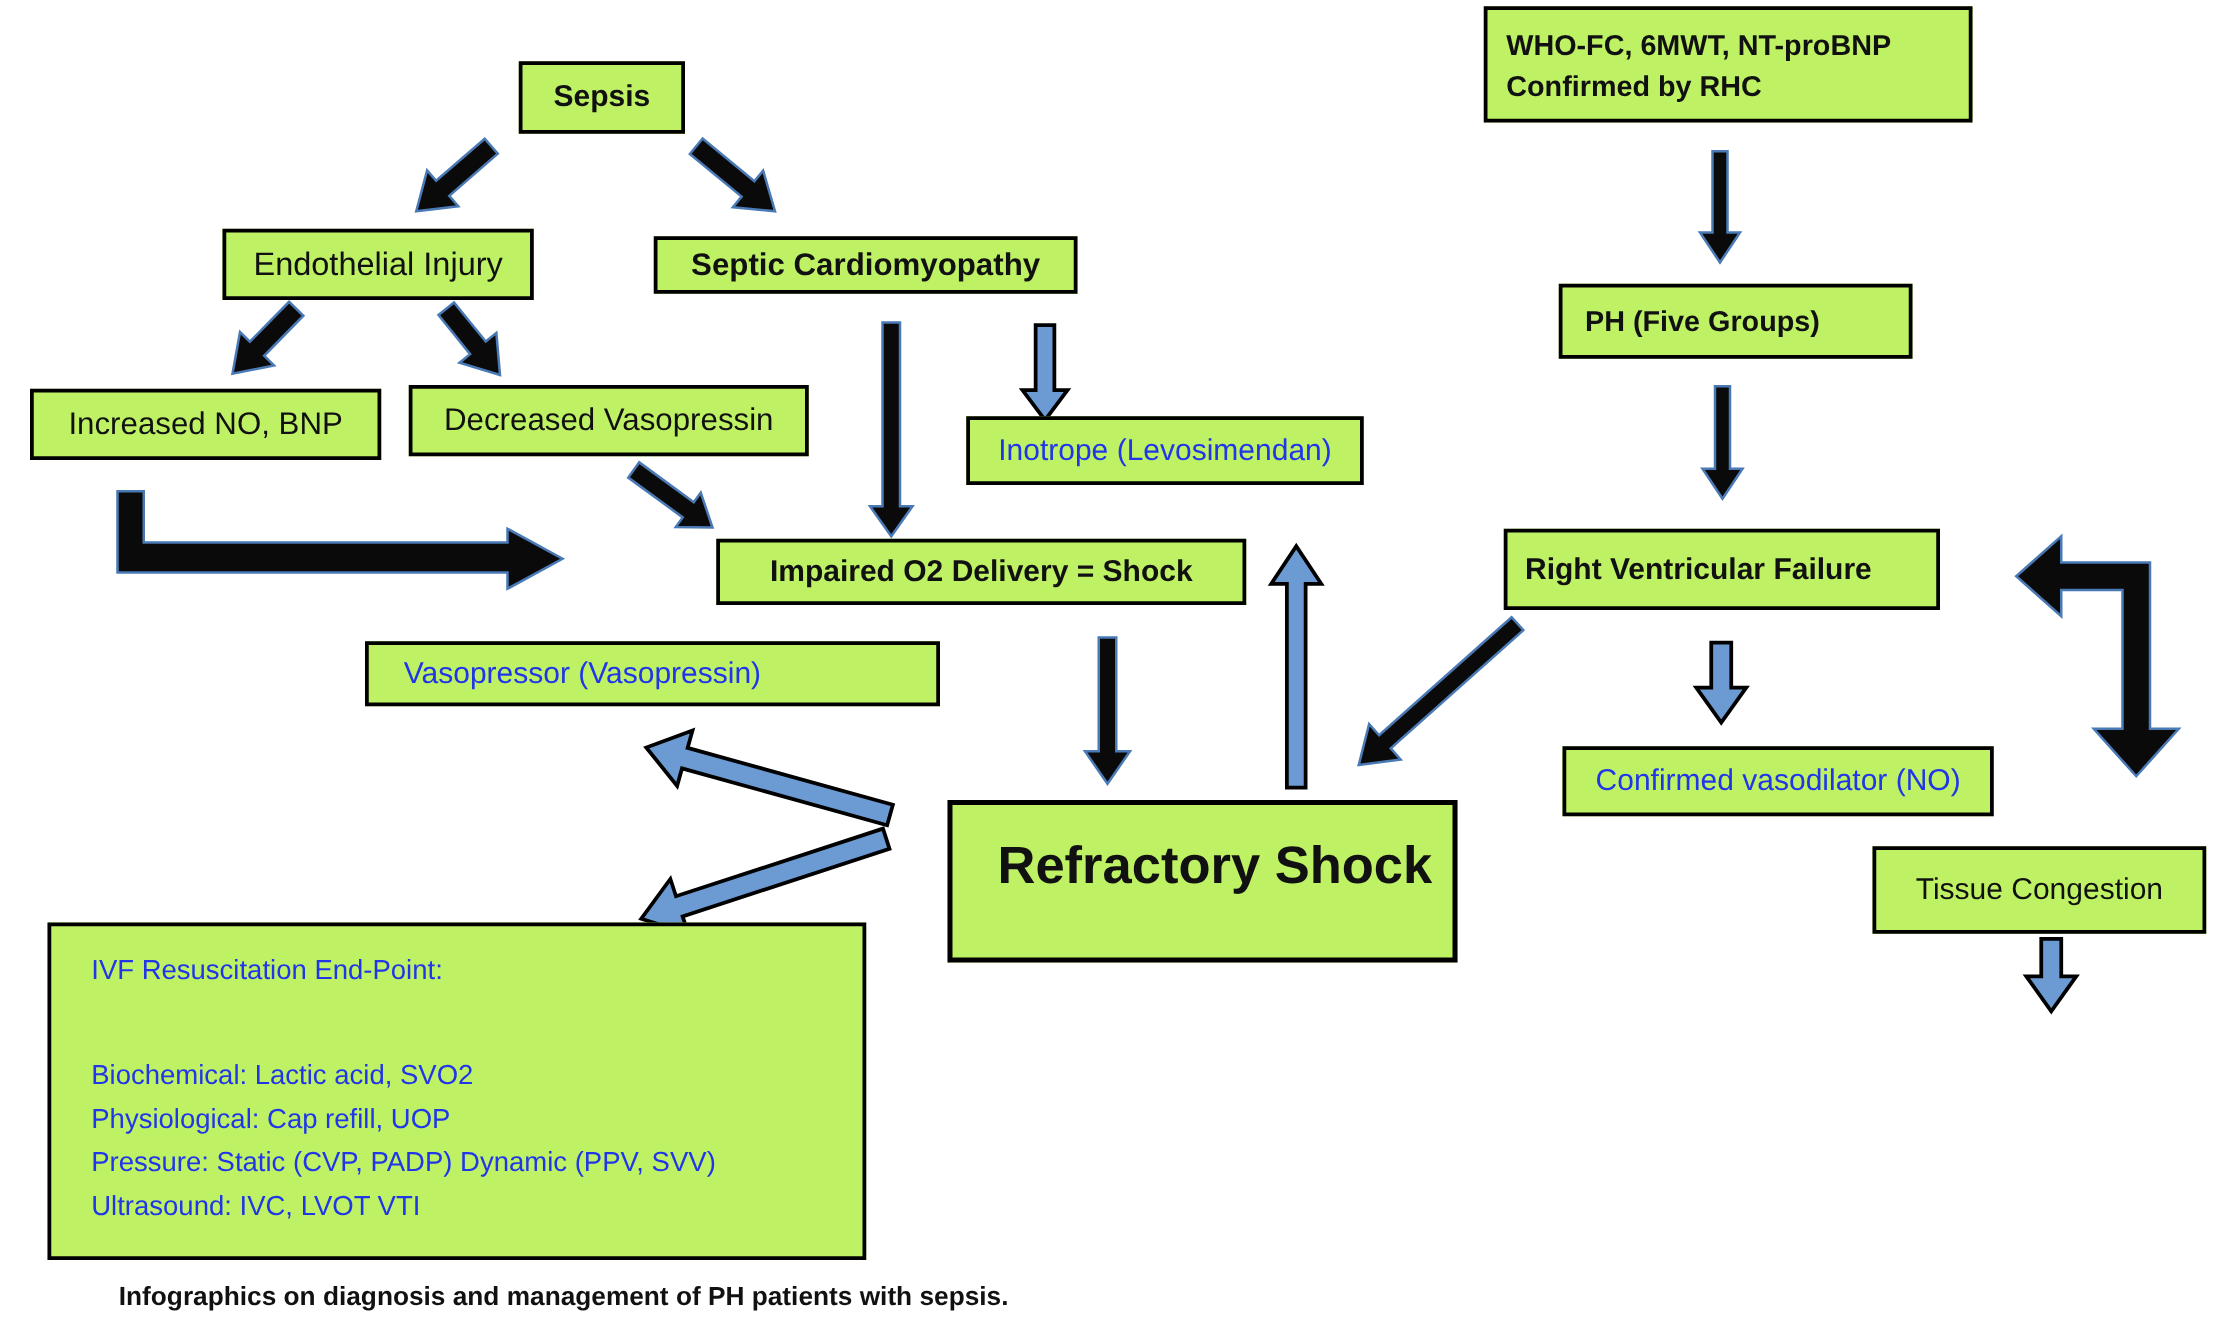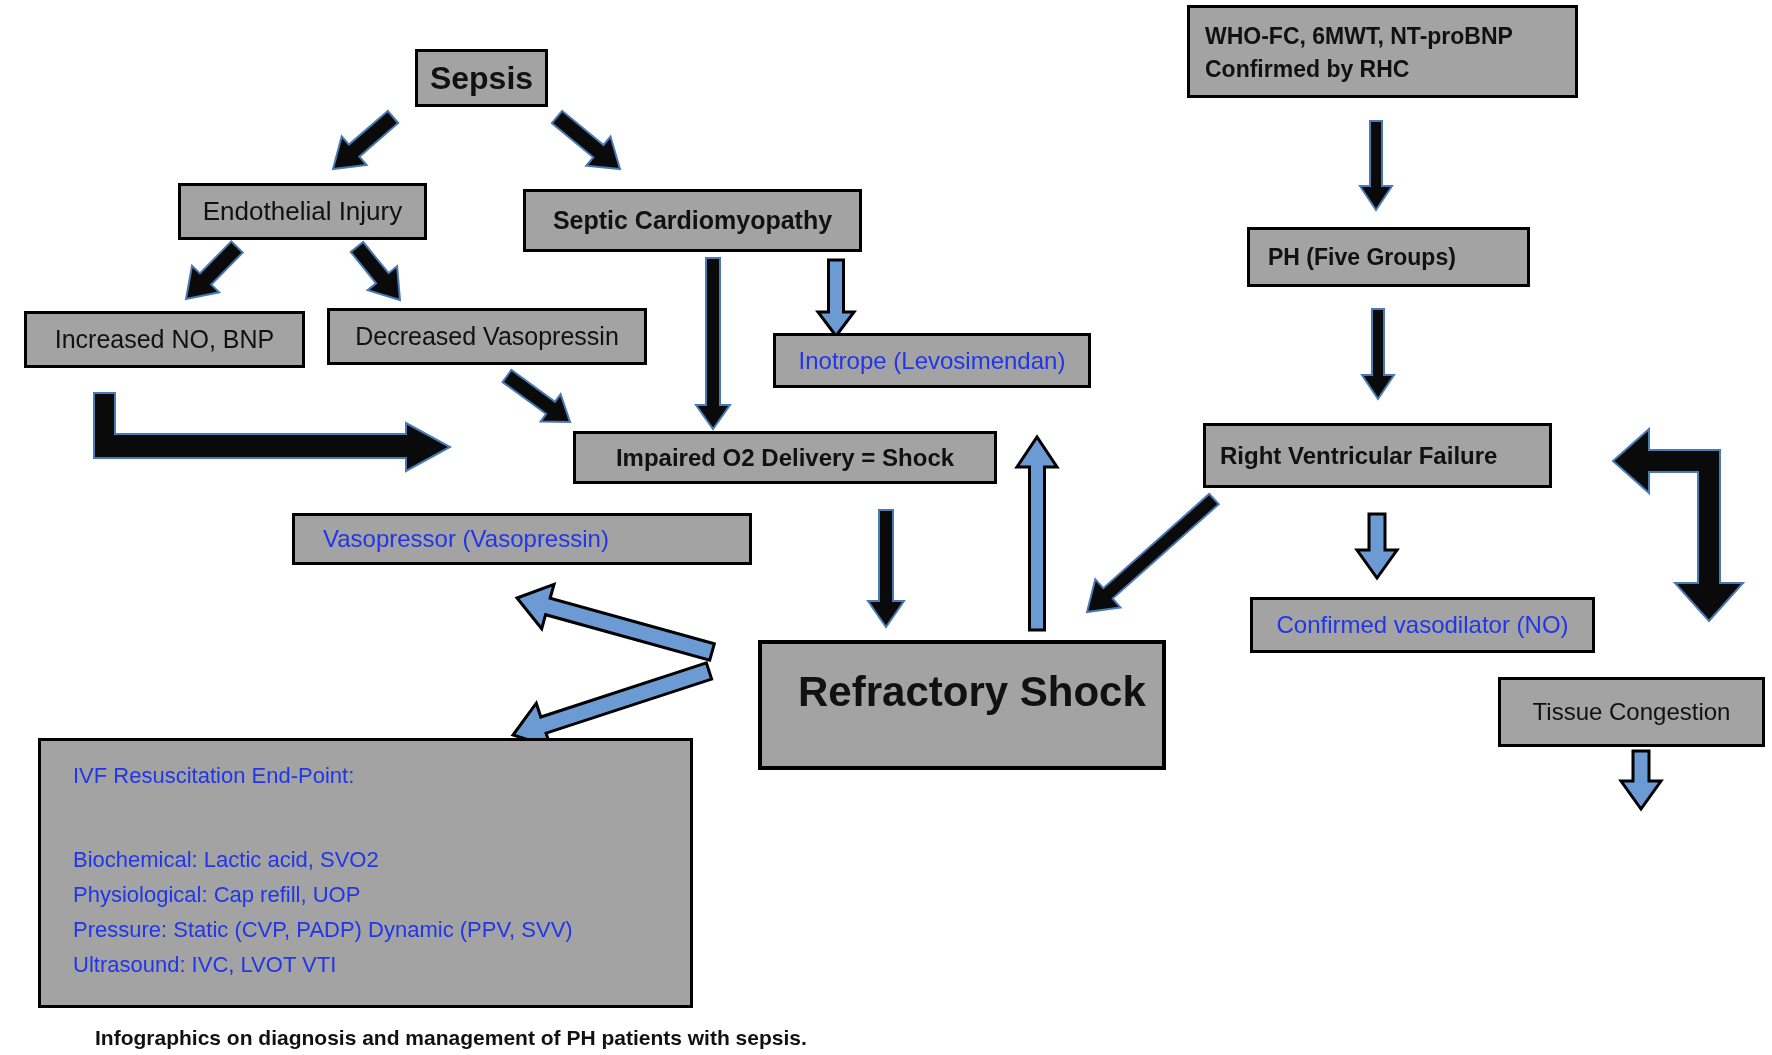--- a/index.html
+++ b/index.html
@@ -4,30 +4,30 @@
 <style>
   html,body{margin:0;padding:0;background:#ffffff;}
   #canvas{
     position:relative;width:1772px;height:1055px;background:#ffffff;overflow:hidden;
     font-family:"Liberation Sans", sans-serif;
   }
   #arrows{position:absolute;left:0;top:0;z-index:1;}
   .arr-black{fill:#0a0a0a;stroke:#4a7ab5;stroke-width:2;stroke-linejoin:miter;}
   .arr-blue{fill:#6b9bd2;stroke:#000000;stroke-width:3;stroke-linejoin:miter;}
   .node{
-    position:absolute;z-index:2;background:#a3a3a3;border:3px solid #000000;
+    position:absolute;z-index:2;background:#bef264;border:3px solid #000000;
     box-sizing:border-box;display:flex;align-items:center;justify-content:center;
     color:#111111;font-size:25px;text-align:center;line-height:1.15;white-space:nowrap;
   }
   .bold{font-weight:bold;}
   .blue-text{color:#2036e8;}
   .left{justify-content:flex-start;text-align:left;}
-  #sepsis{left:415px;top:49px;width:133px;height:58px;font-size:32px;}
+  #sepsis{left:415px;top:49px;width:133px;height:58px;font-size:24px;}
   #endothelial{left:178px;top:183px;width:249px;height:57px;font-size:26px;}
-  #septic{left:523px;top:189px;width:339px;height:63px;font-size:25px;}
+  #septic{left:523px;top:189px;width:339px;height:46px;font-size:25px;}
   #increased{left:24px;top:311px;width:281px;height:57px;font-size:25px;}
   #decreased{left:327px;top:308px;width:320px;height:57px;font-size:25px;}
   #inotrope{left:773px;top:333px;width:318px;height:55px;font-size:24px;}
   #impaired{left:573px;top:431px;width:424px;height:53px;font-size:24px;}
   #vasopressor{left:251px;top:513px;width:460px;height:52px;font-size:24px;padding-left:28px;margin-left:41px;}
   #refractory{left:758px;top:640px;width:408px;height:130px;font-size:42px;
               align-items:flex-start;padding:24px 0 0 36px;border-width:4px;}
   #ivf{left:38px;top:738px;width:655px;height:270px;font-size:22px;display:block;
        text-align:left;padding:24px 0 0 32px;line-height:1.0;}
   #ivf .ivf-title{margin-bottom:62px;}

